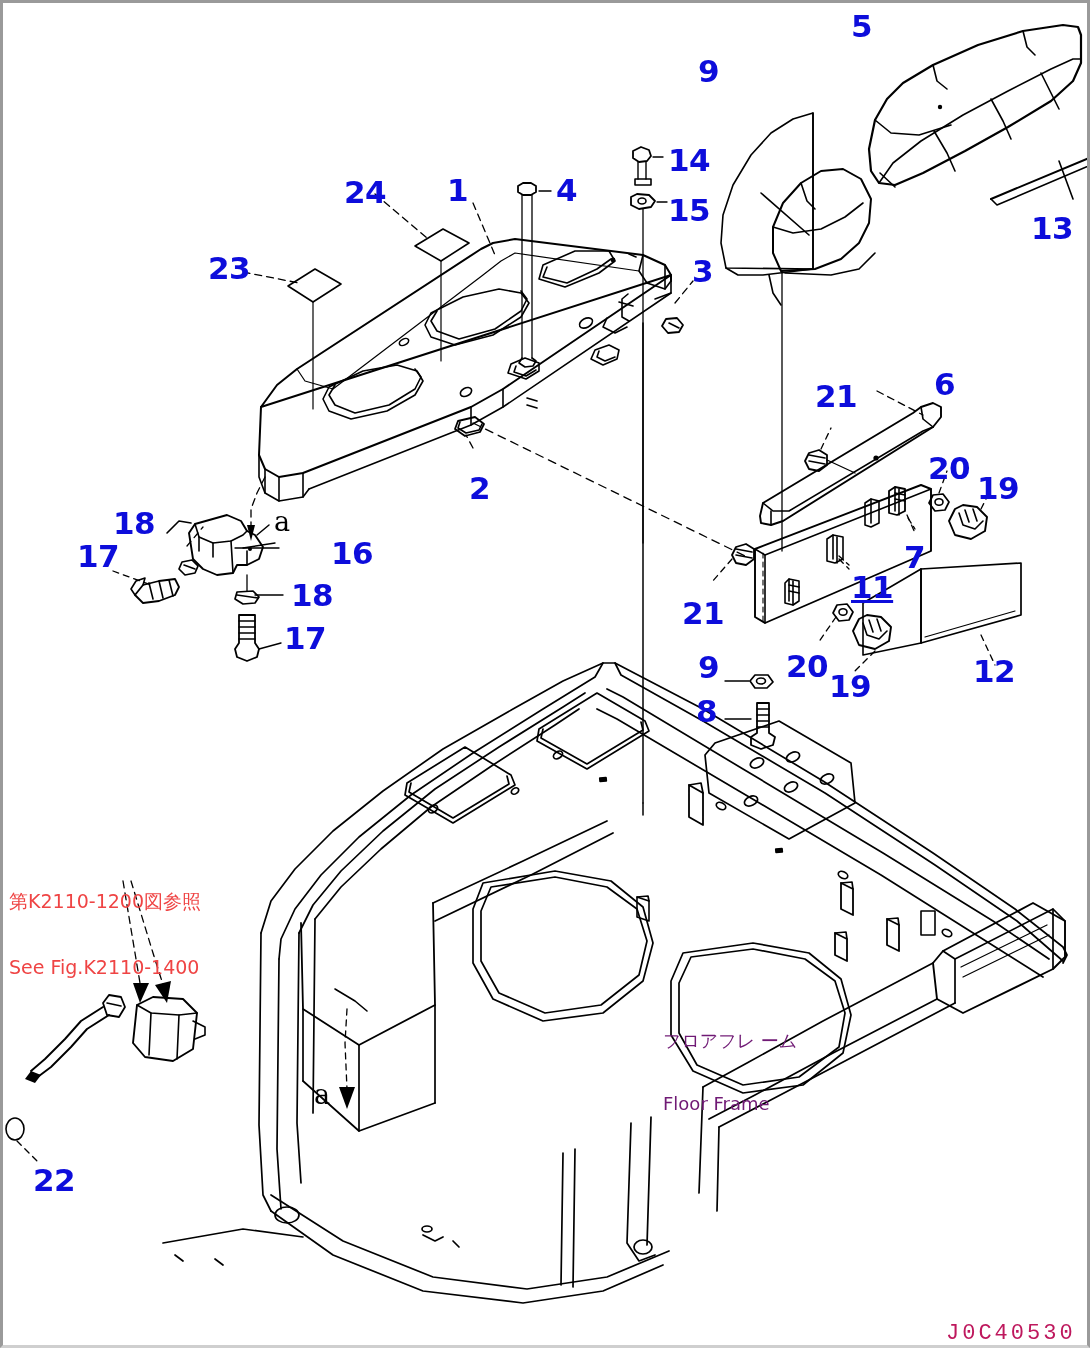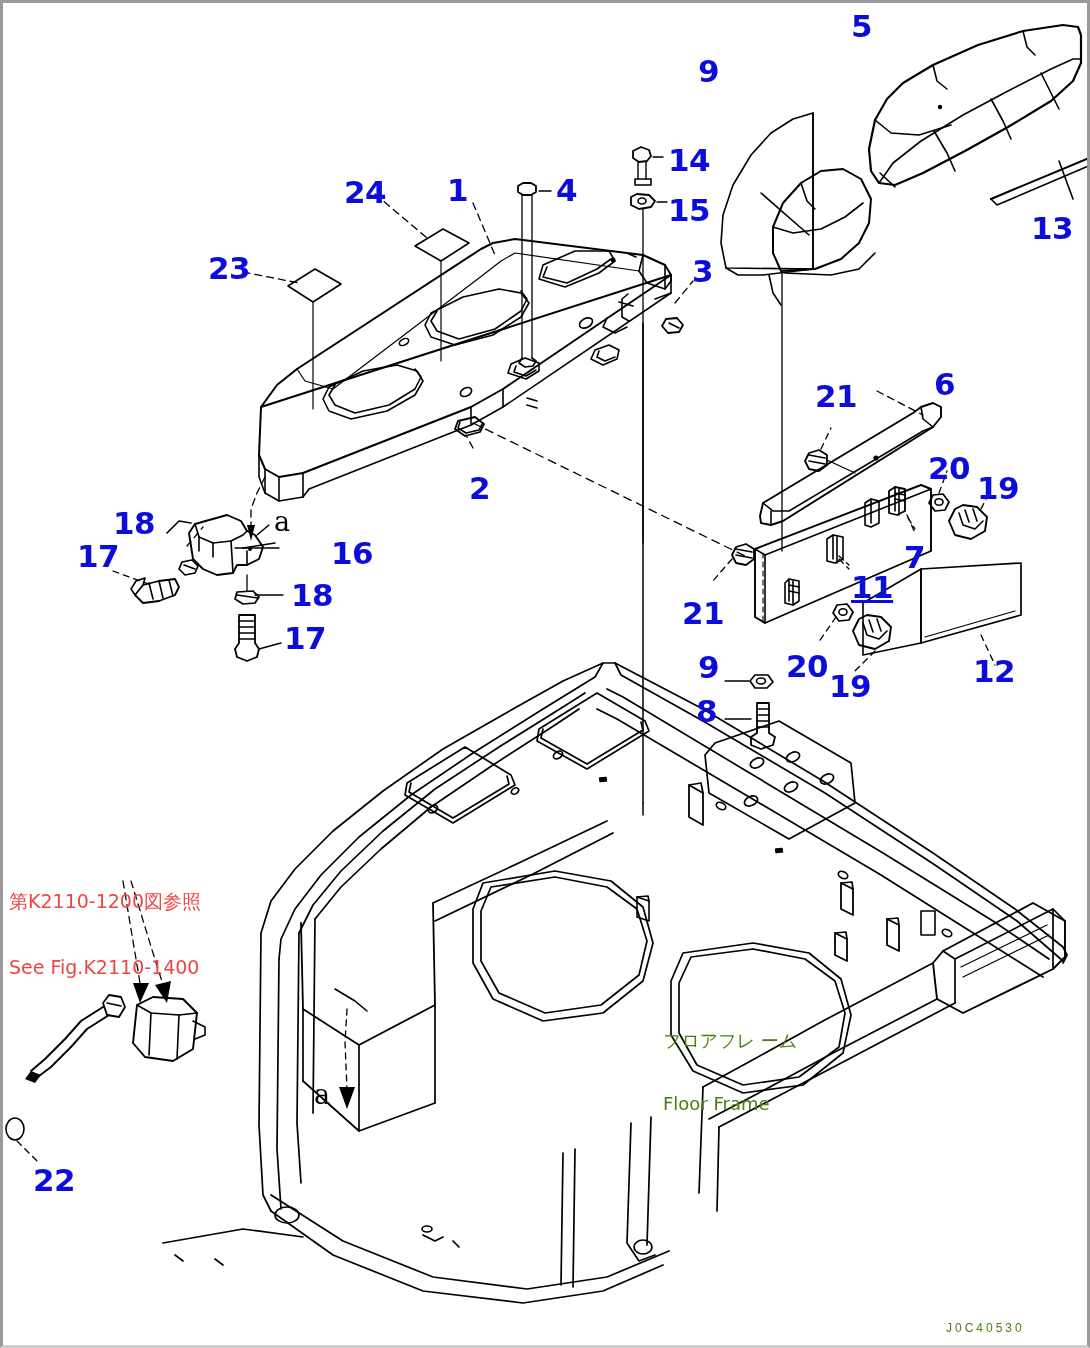--- a/index.html
+++ b/index.html
@@ -38,29 +38,29 @@
   }
   .marker-a{
     position:absolute;
     color:#000;
     font-family:"DejaVu Serif","Liberation Serif",serif;
     font-size:27px;
     line-height:27px;
   }
   .drawcode{
     position:absolute;
-    color:#4d7c0f;
-    font-family:Liberation Sans, sans-serif;
-    font-size:12px;
+    color:#be185d;
+    font-family:Liberation Mono, monospace;
+    font-size:22px;
     letter-spacing:3px;
     white-space:pre;
   }
   .framelbl{
     position:absolute;
-    color:#4d7c0f;
+    color:#701a75;
     font-family:"DejaVu Sans","Liberation Sans",sans-serif;
     font-size:18px;
     line-height:21px;
     white-space:pre;
   }
 </style>
 </head>
 <body>
 
 <div id="sheet">

